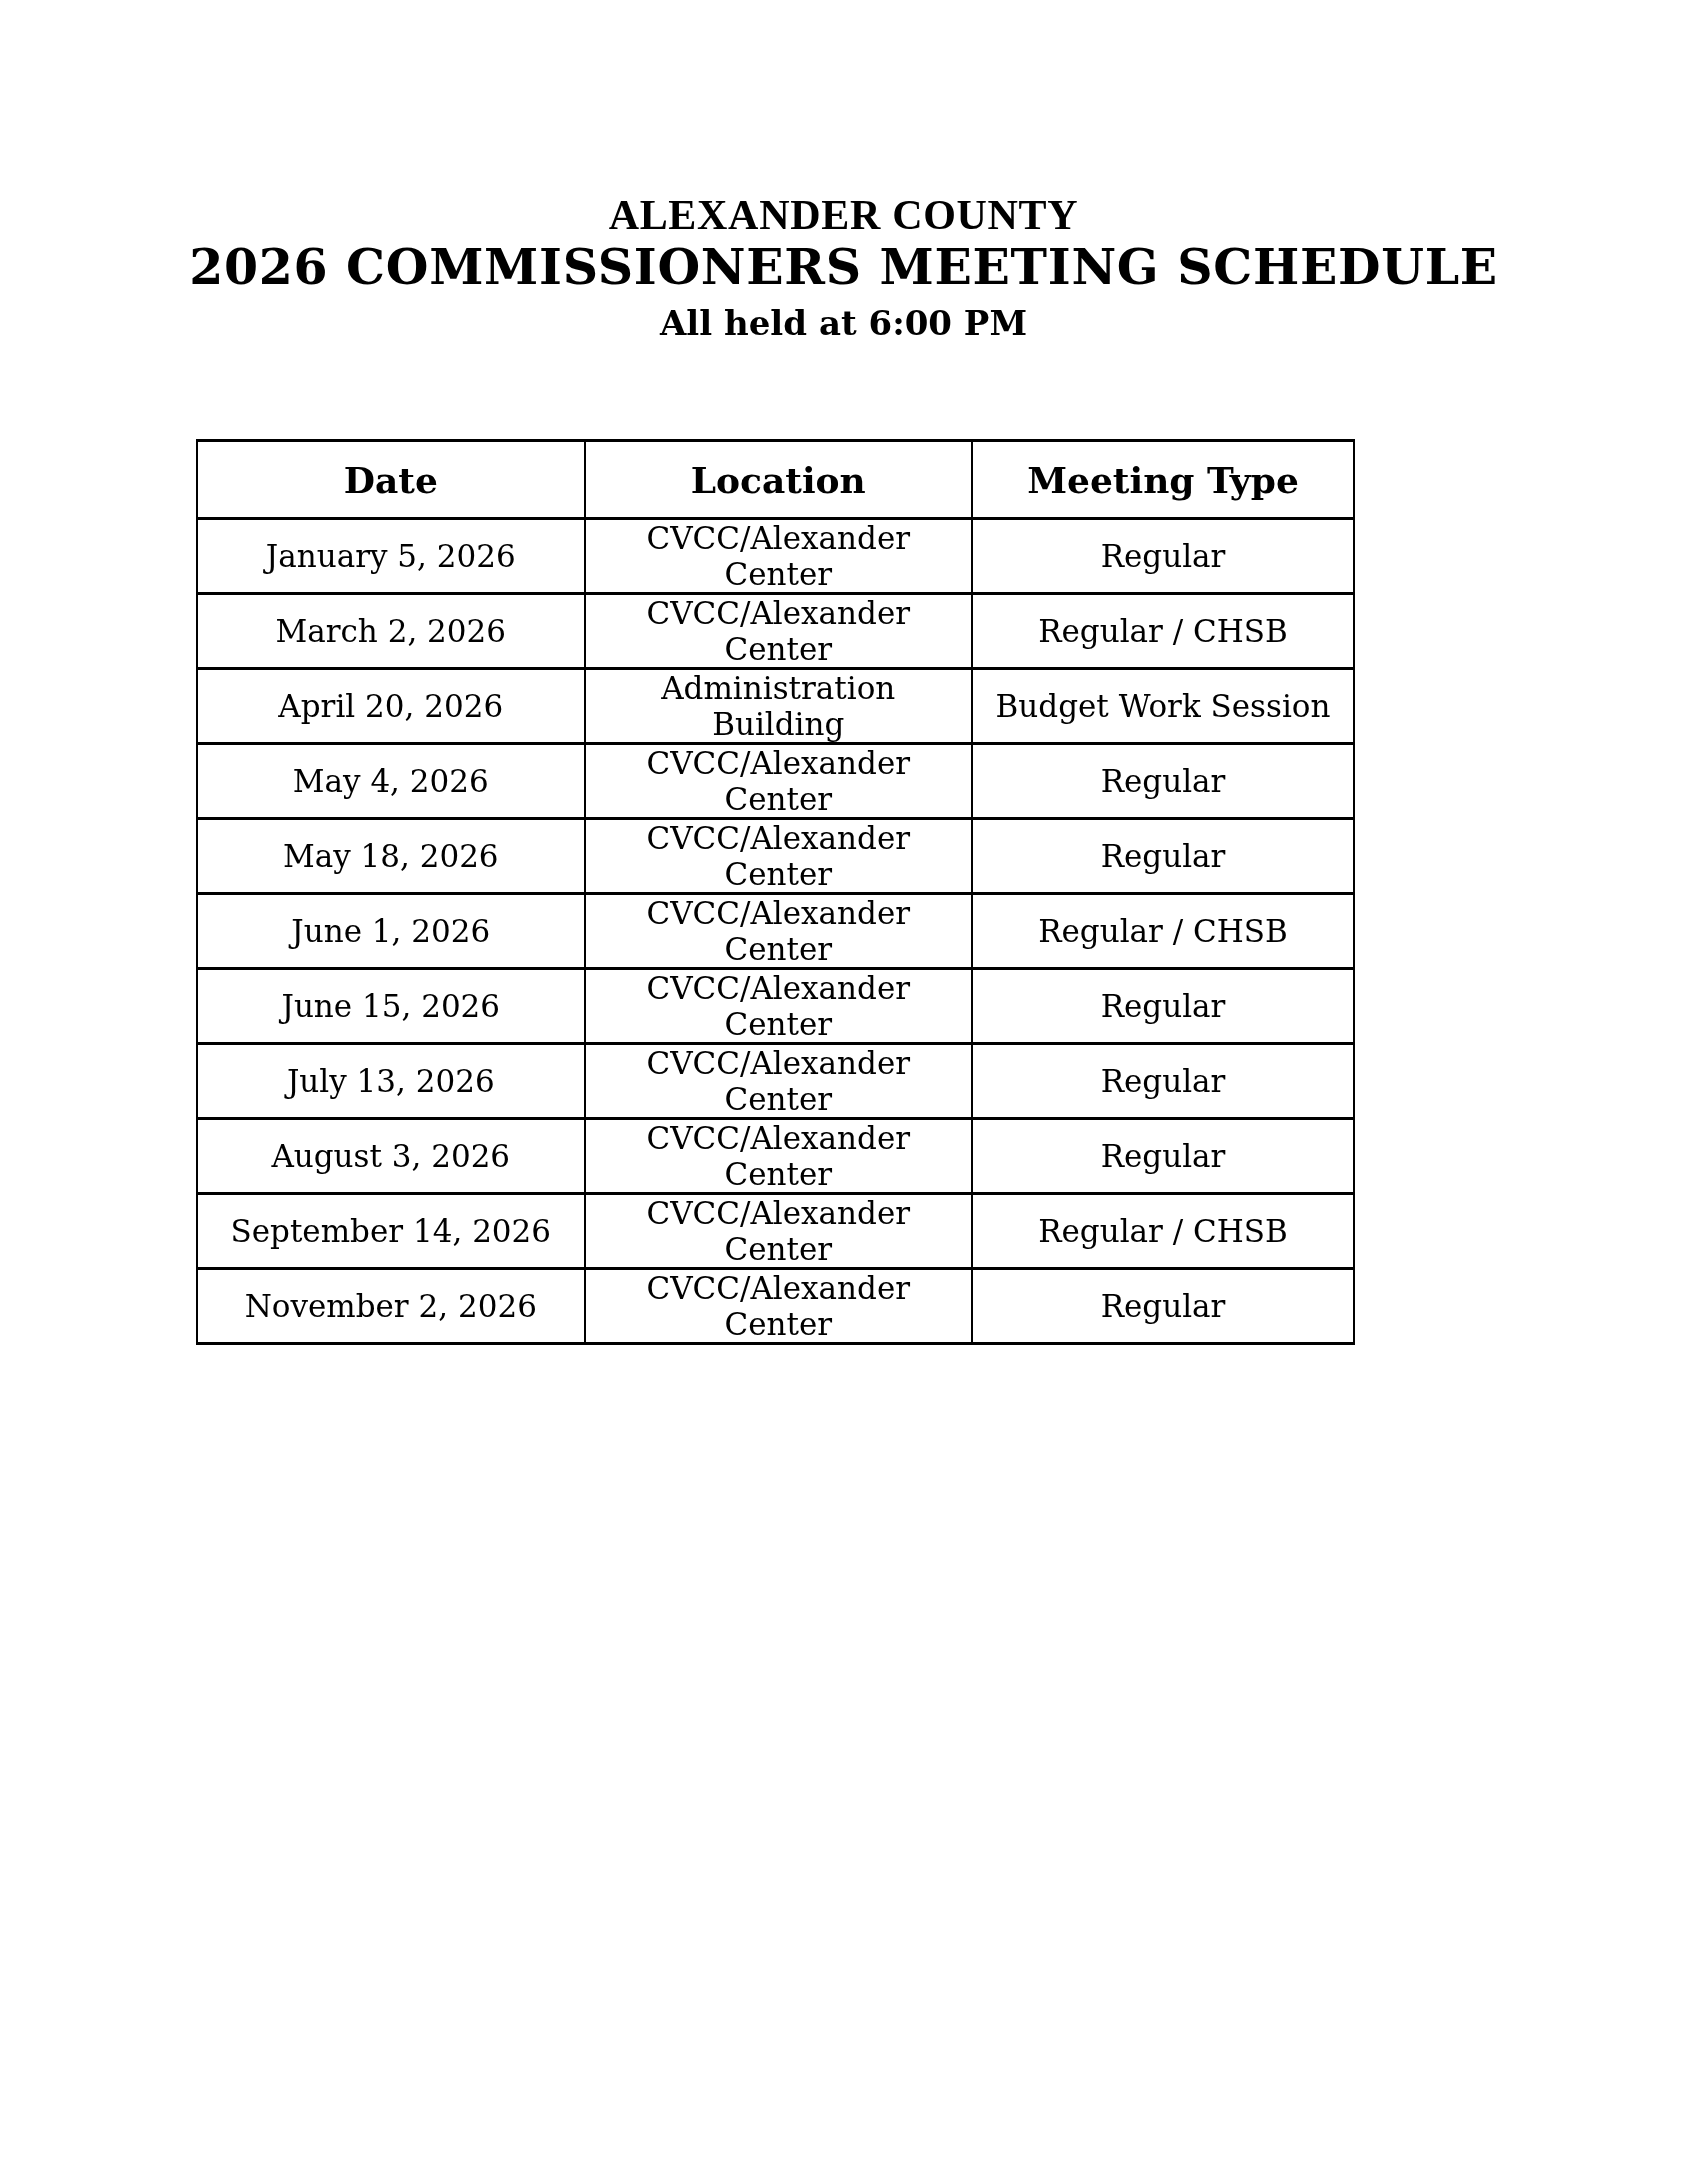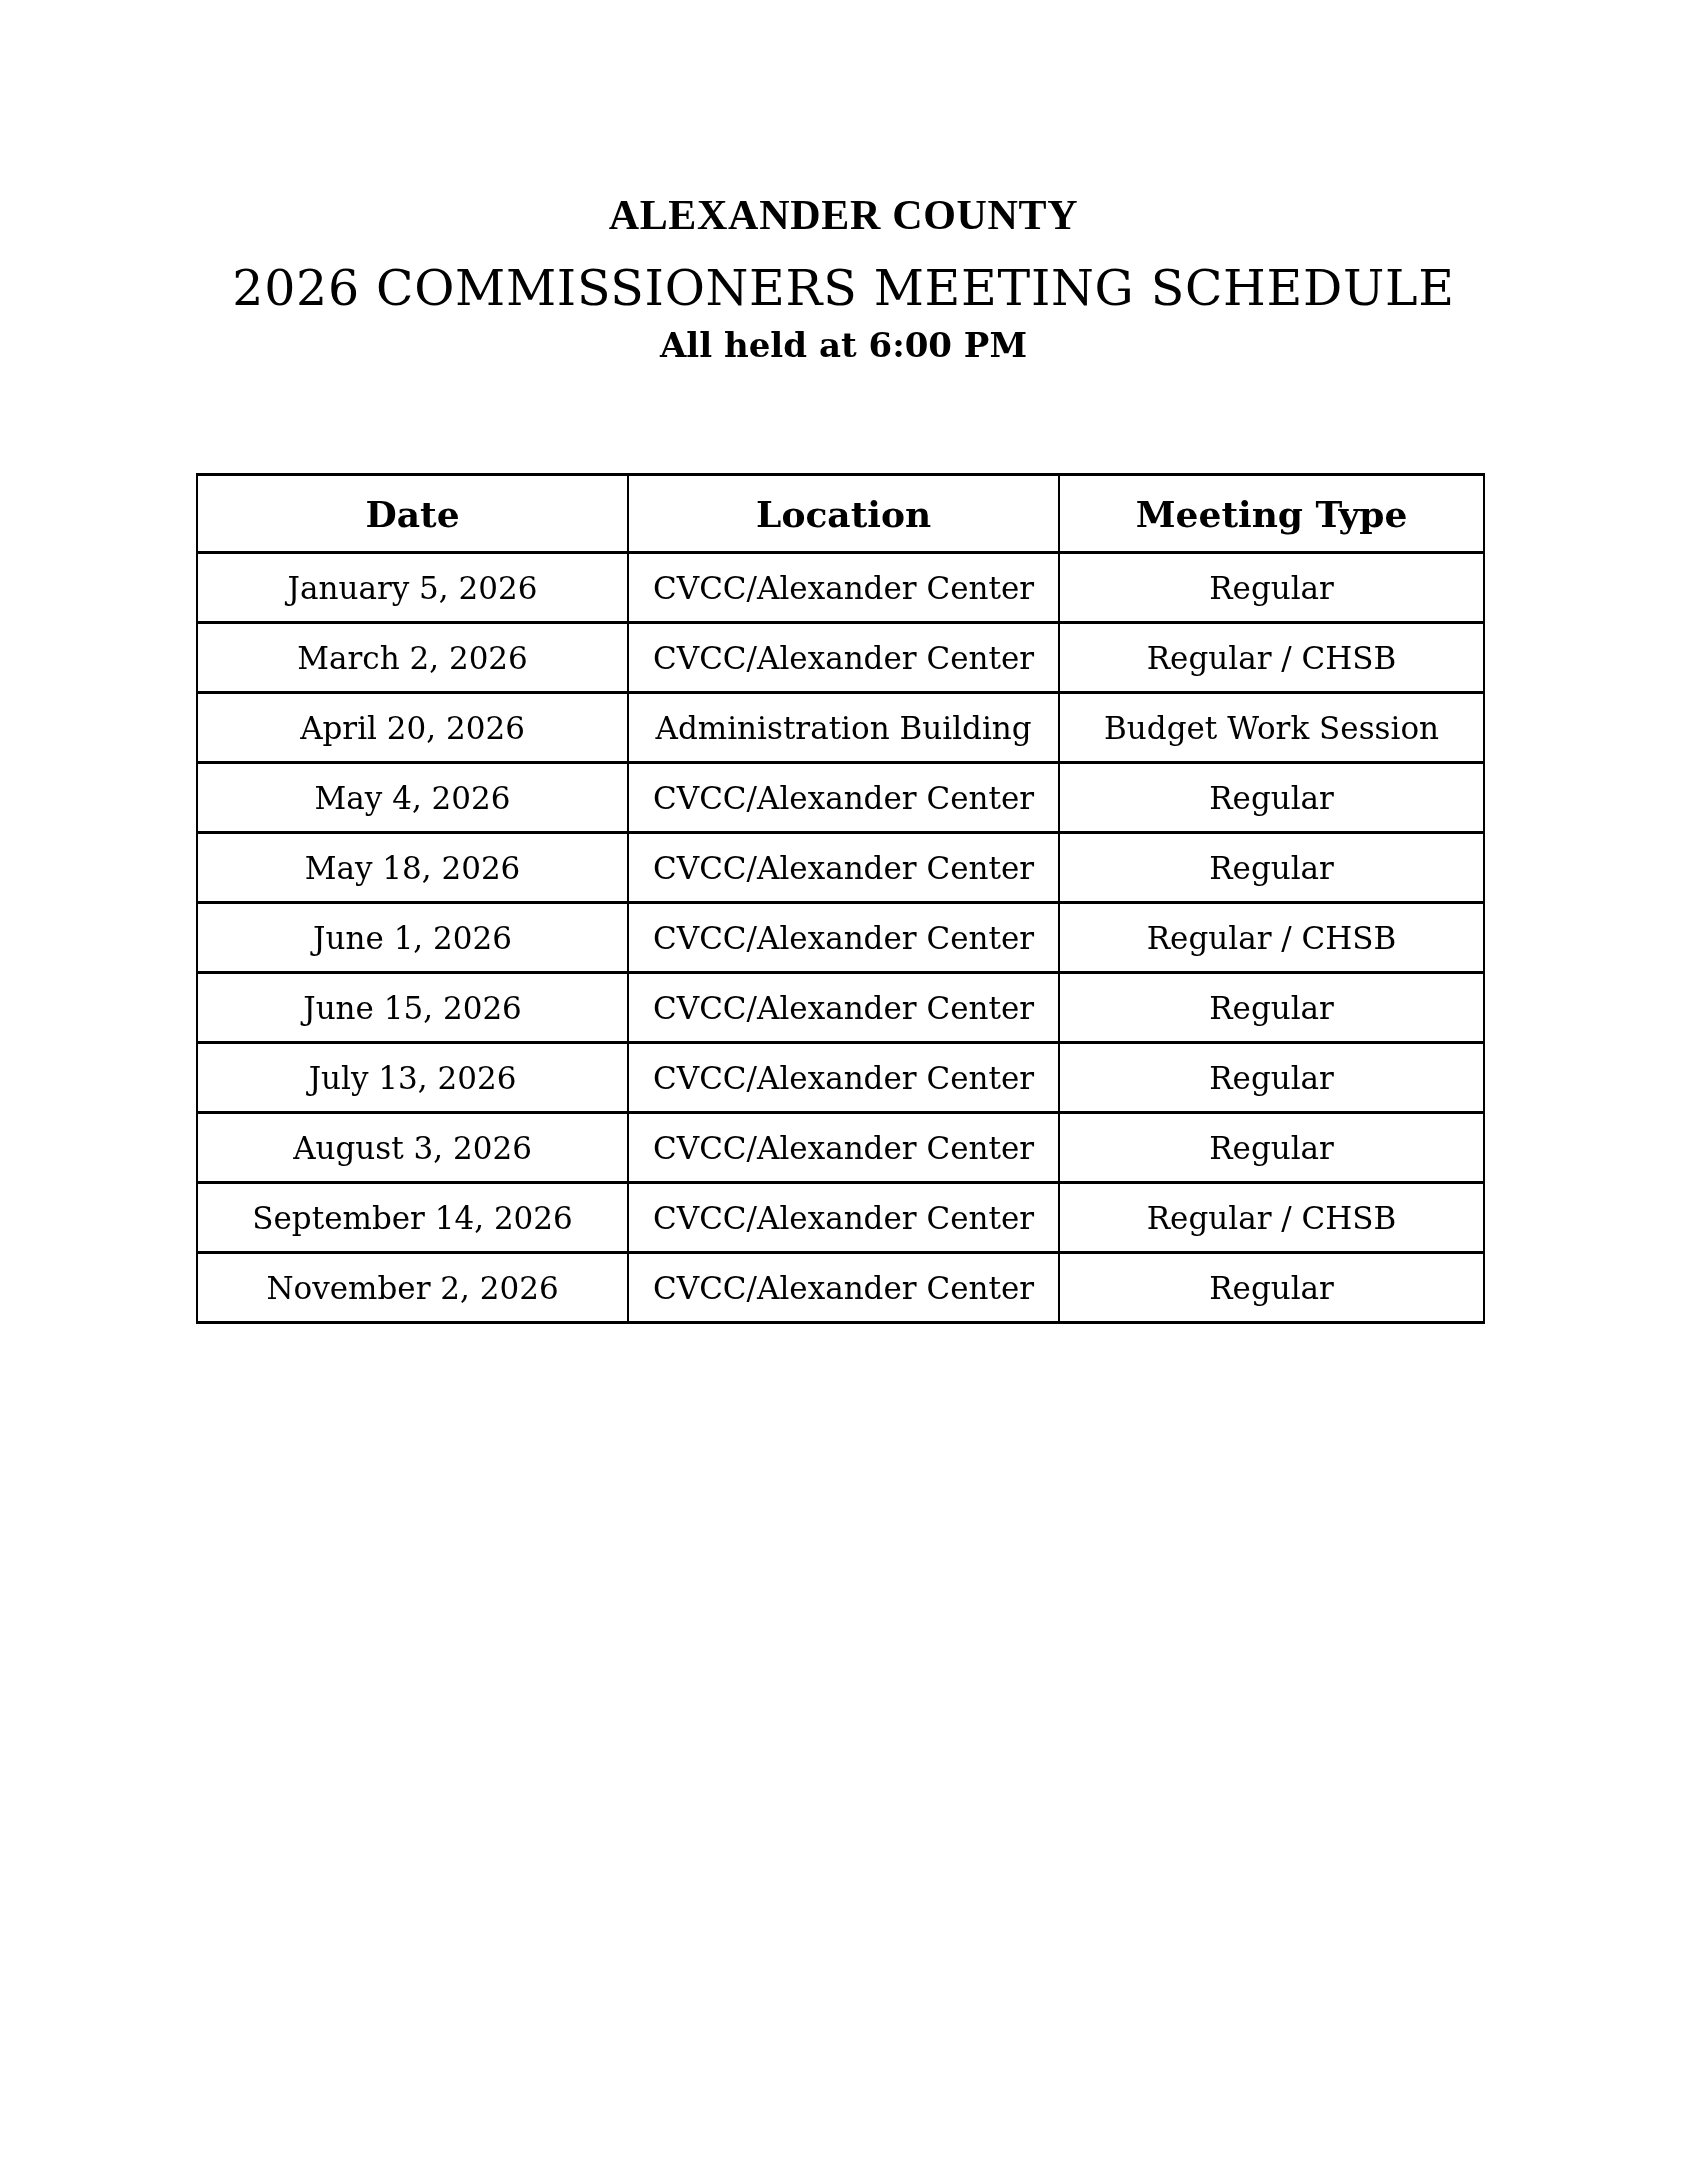--- a/index.html
+++ b/index.html
@@ -26,36 +26,36 @@
   }
   .title-line1 {
     font-size: 42px;
     font-weight: bold;
     letter-spacing: 0.7px;
     line-height: 1.1;
     font-family: Liberation Serif, serif;
   }
   .title-line2 {
     font-size: 49px;
-    font-weight: normal;
+    font-weight: bold;
     letter-spacing: 0.7px;
     line-height: 1.15;
-    margin-top: 23px;
+    margin-top: 1px;
   }
   .subtitle {
     font-size: 34px;
     font-weight: bold;
     line-height: 1.15;
     margin-top: 8px;
   }
   .schedule-table {
     position: absolute;
     left: 196px;
-    top: 473px;
-    width: 1289px;
+    top: 439px;
+    width: 1159px;
     border-collapse: collapse;
     table-layout: fixed;
     padding-left: 48px;
   }
   .schedule-table th,
   .schedule-table td {
     border-left: 2.6px solid #000000;
     border-right: 2.6px solid #000000;
     border-top: 3.3px solid #000000;
     border-bottom: 3.3px solid #000000;

